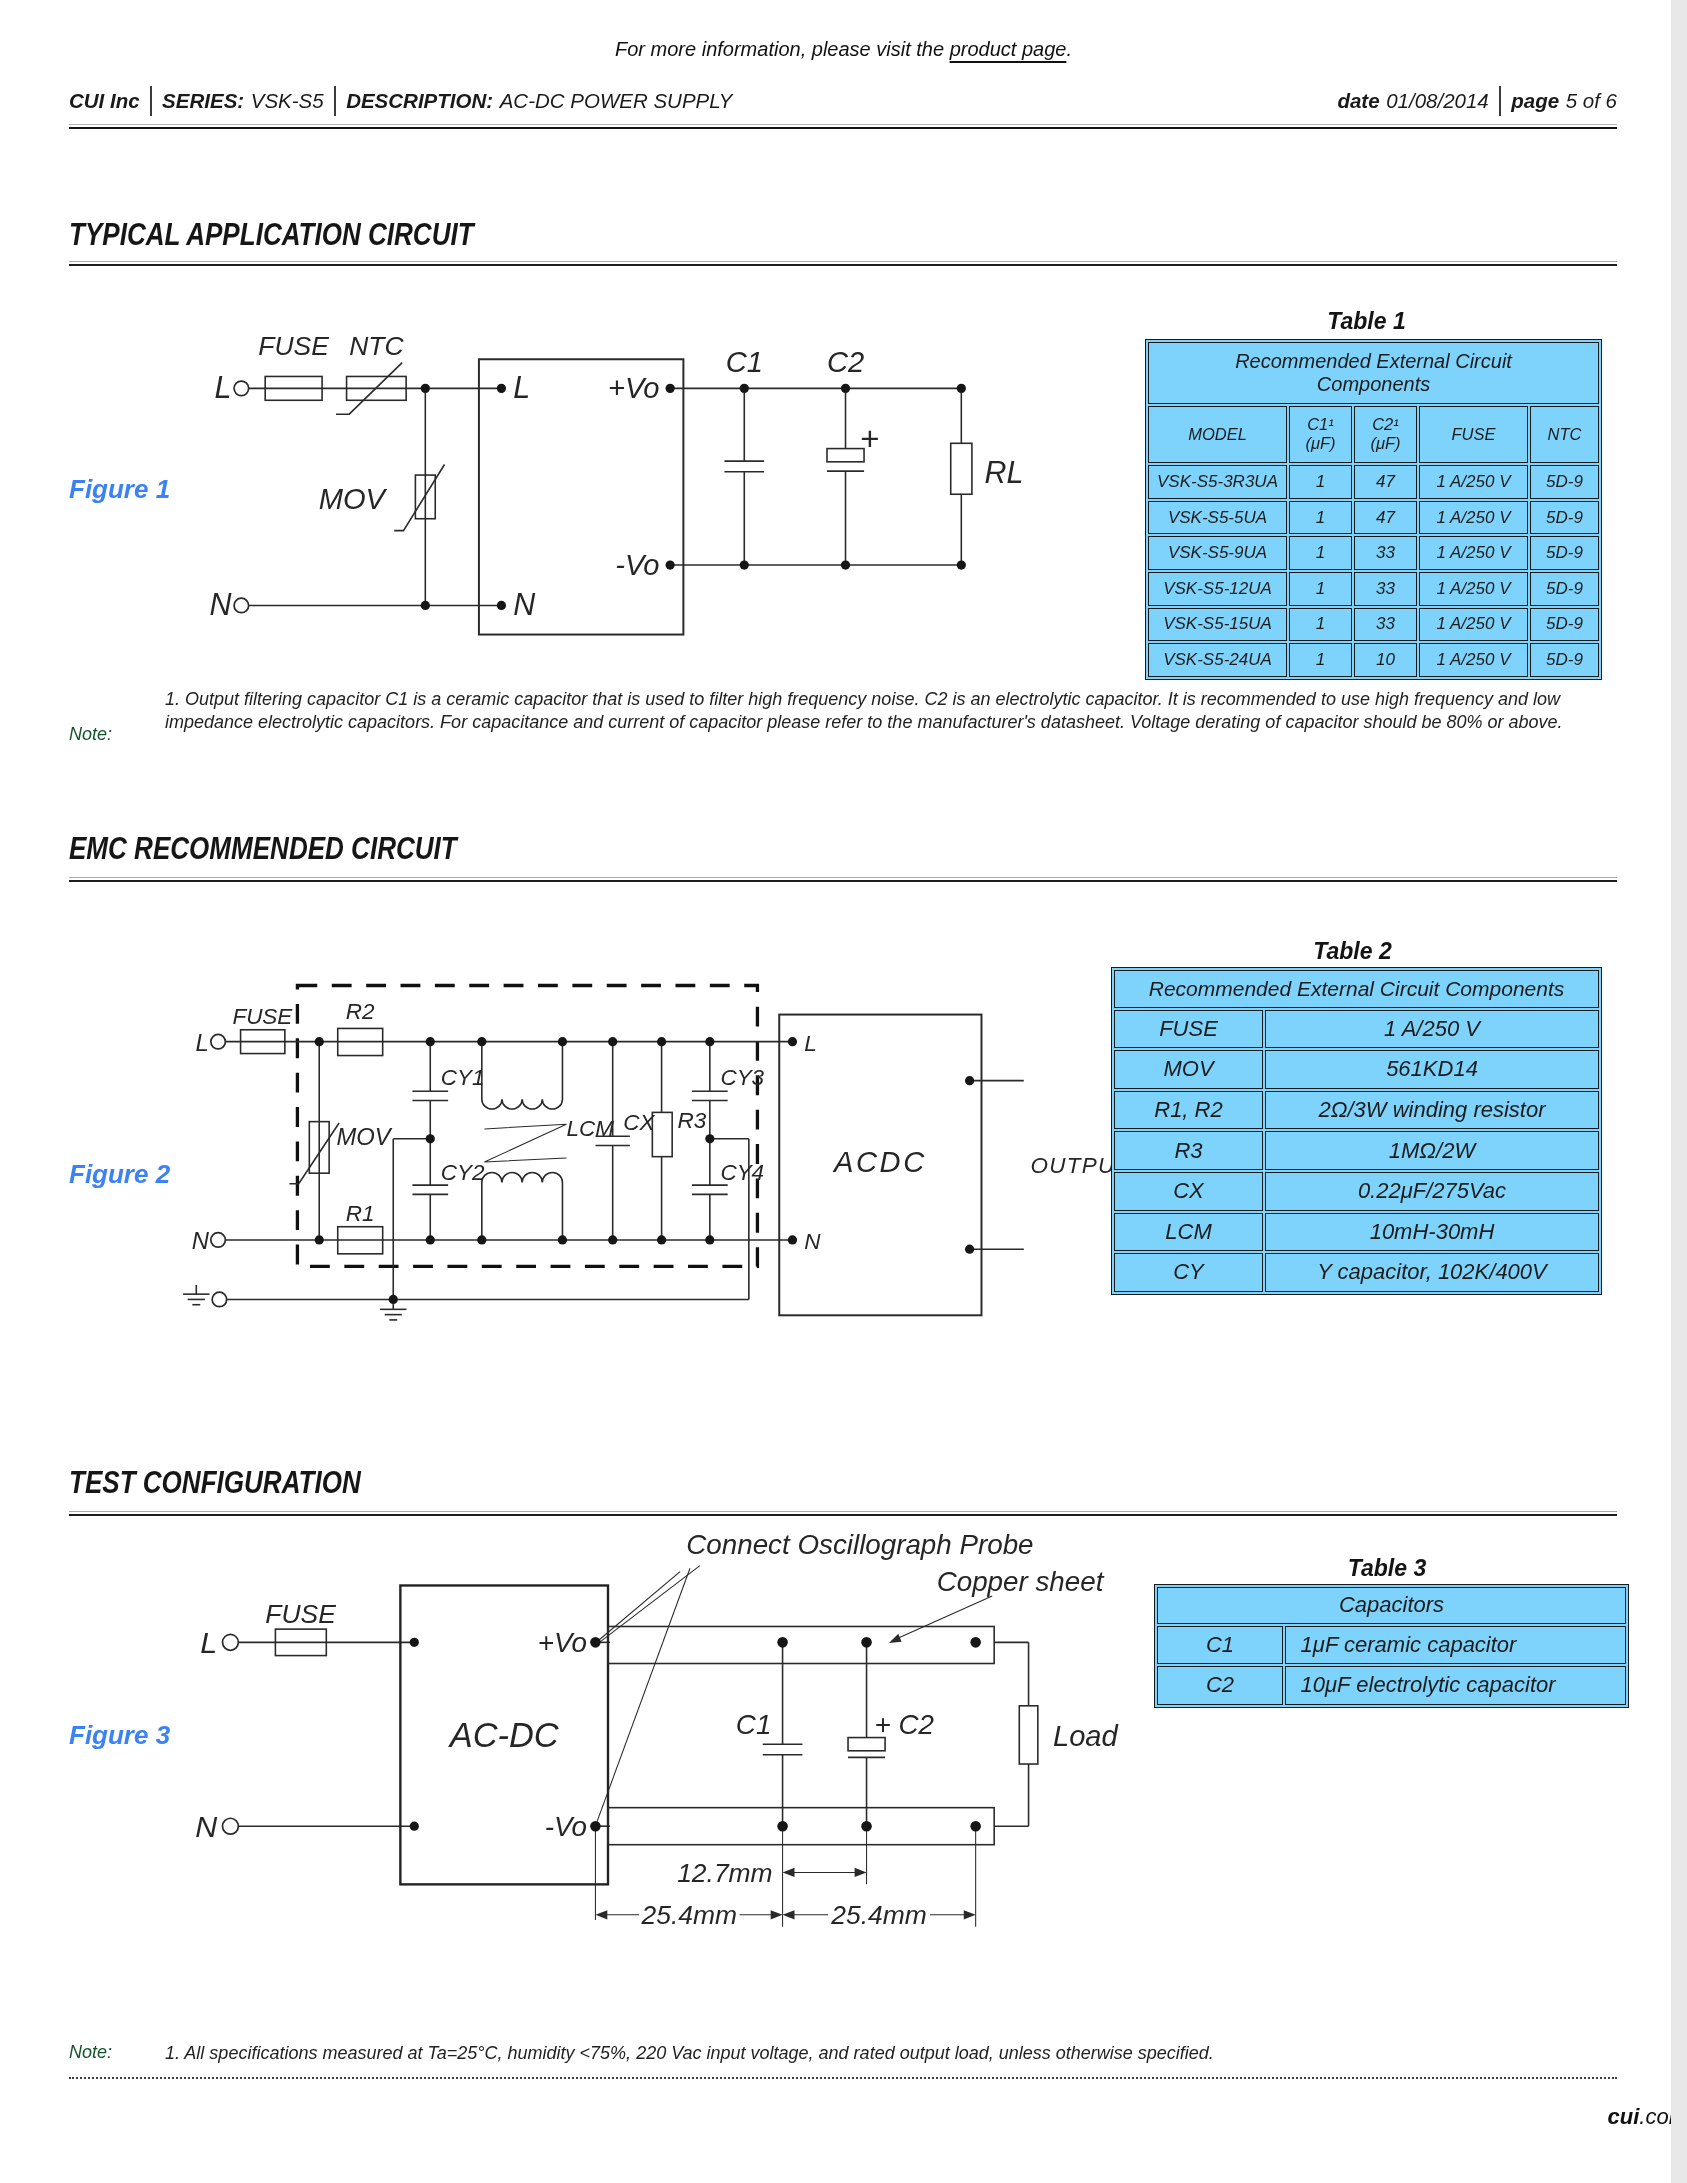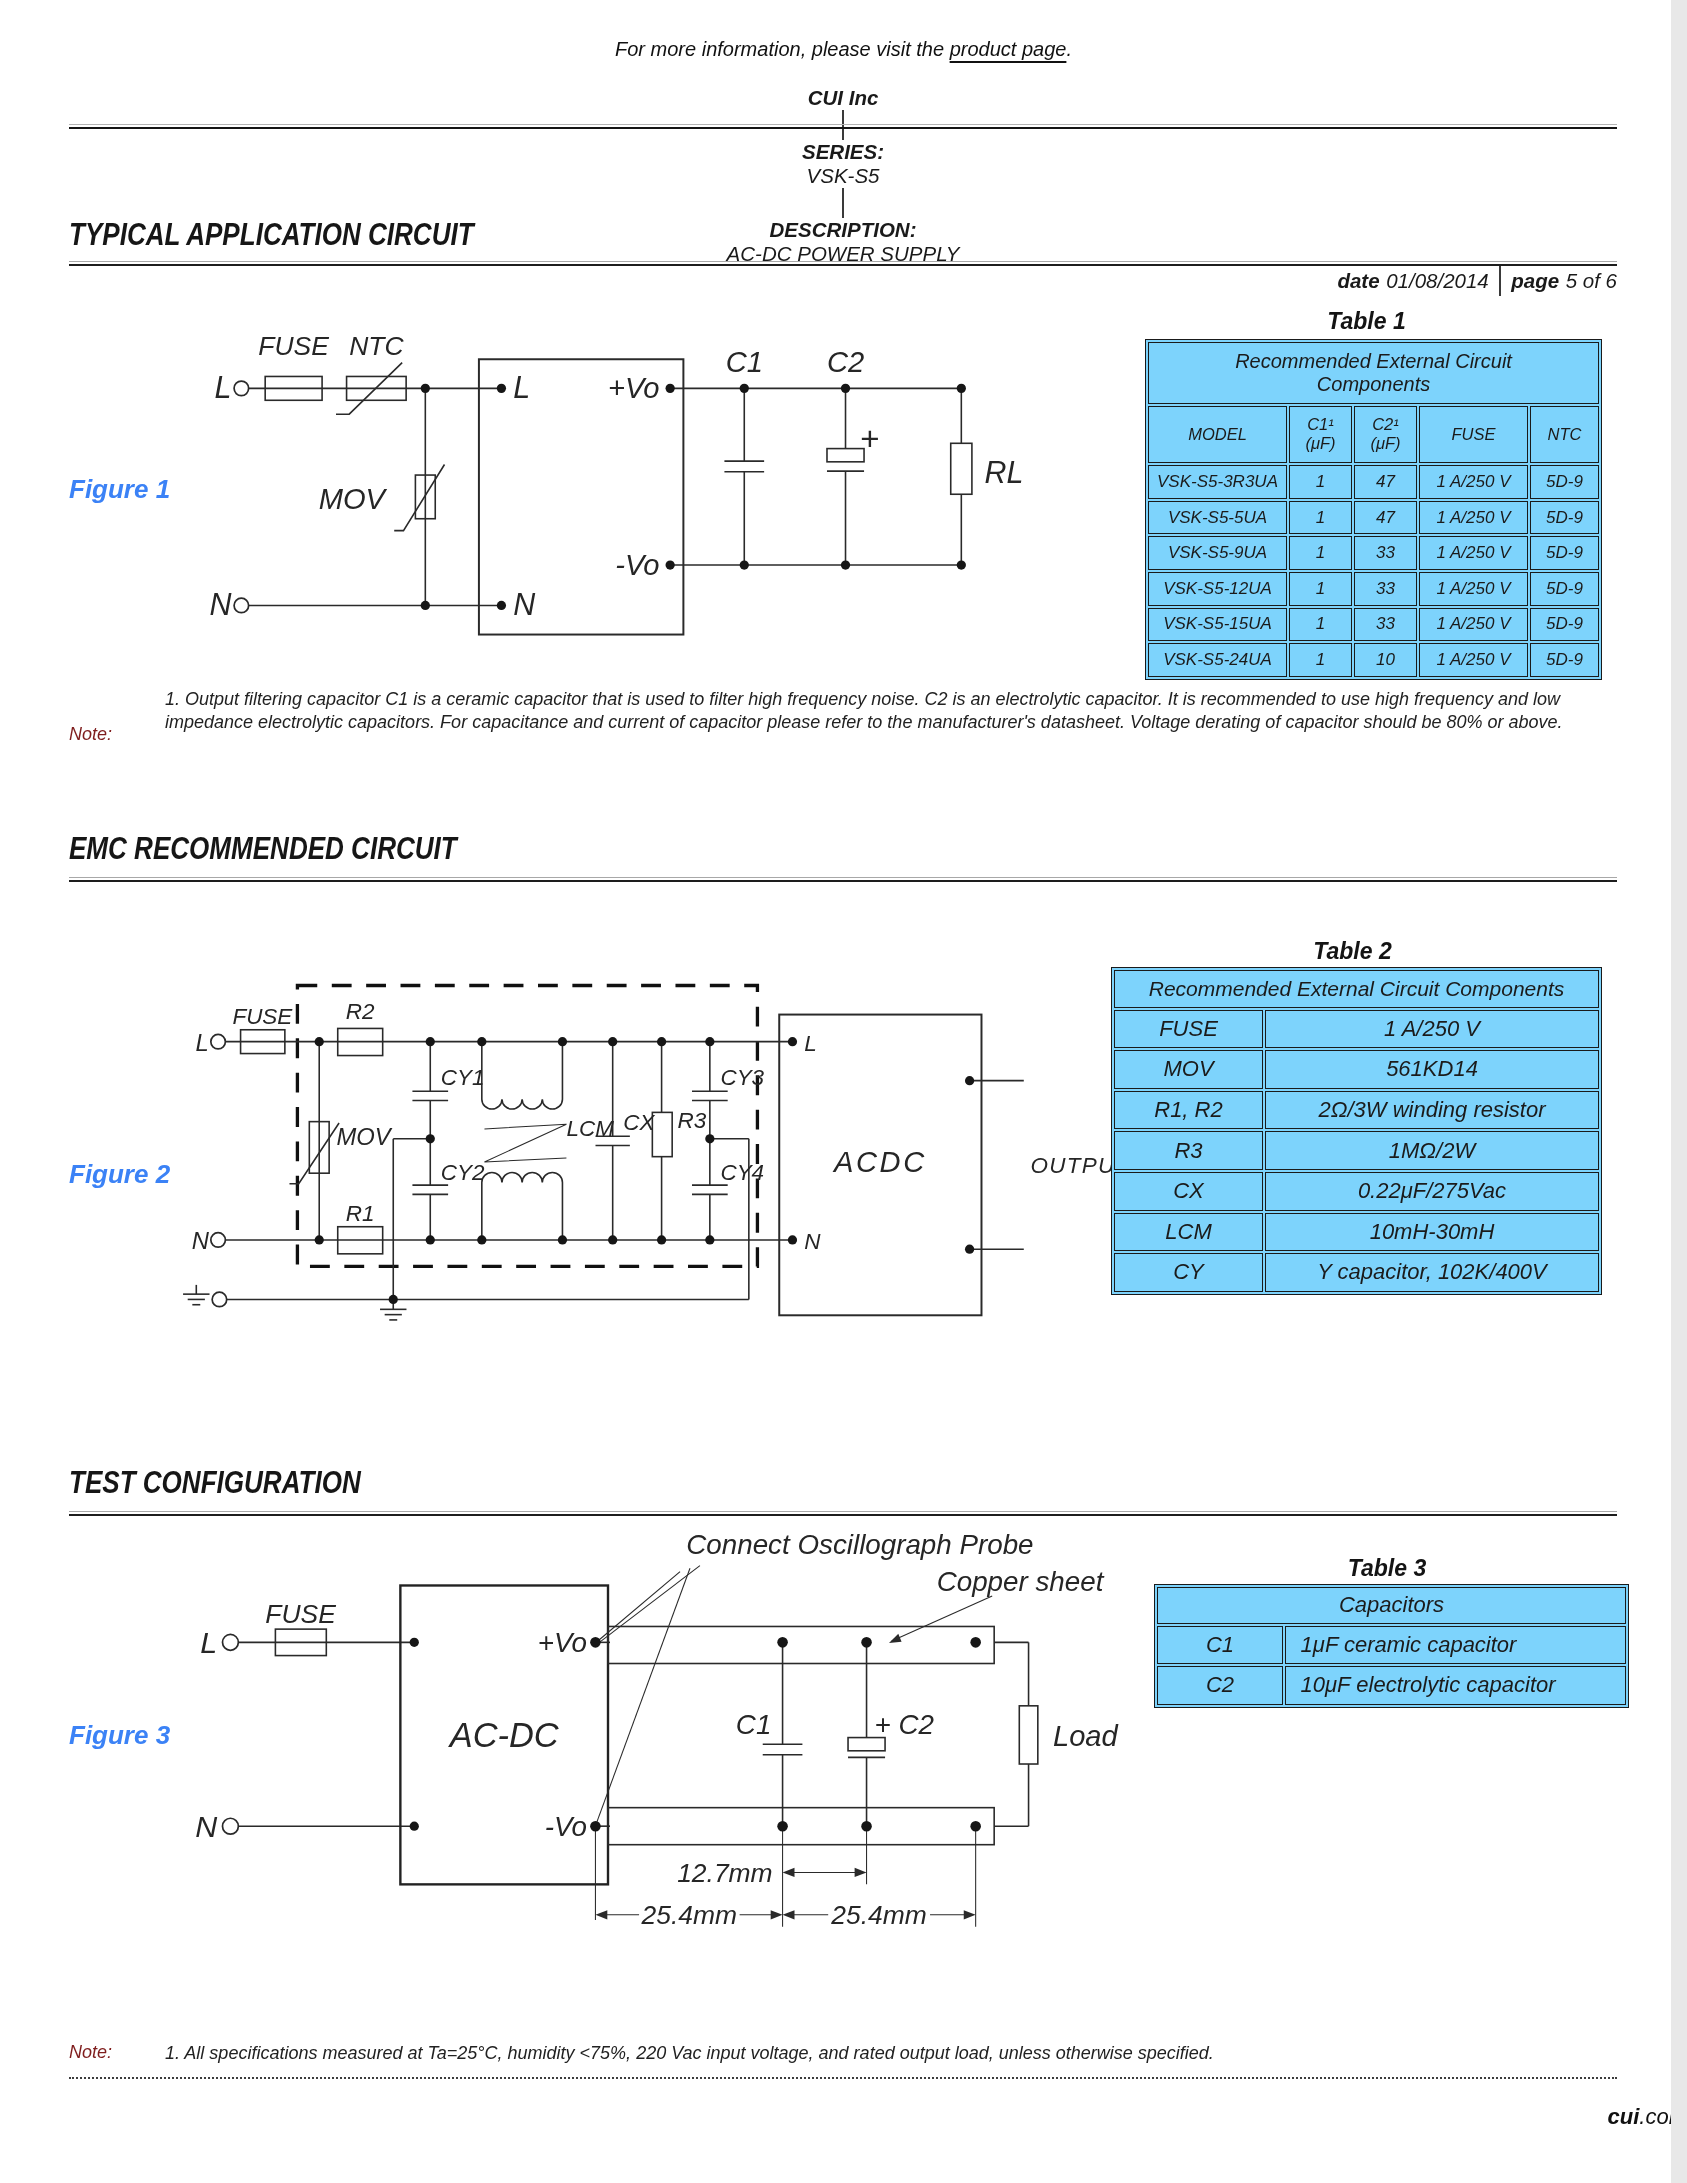--- a/index.html
+++ b/index.html
@@ -2,21 +2,21 @@
 <html style="font-size:10.6px"><head>
 <meta charset="utf-8">
 <style>
   html,body{margin:0;padding:0;background:#e8e8e8;}
   .page{position:relative;width:1671px;height:2183px;background:#ffffff;
         font-family:"Liberation Sans",sans-serif;color:#1a1a1a;overflow:hidden;font-style:italic;}
   .abs{position:absolute;}
   
   .info-line{top:38px;left:0;width:1687px;text-align:center;font-size:20px;color:#111;}
   .info-link{text-decoration:underline;text-underline-offset:4.6px;cursor:pointer;}
-  .hdr{top:86px;left:69px;width:1548px;display:flex;align-items:center;font-size:20.5px;white-space:nowrap;flex-direction:column;}
+  .hdr{top:86px;left:69px;width:1548px;display:flex;align-items:center;font-size:20.5px;white-space:nowrap;}
   .hdr b{font-weight:bold;}
   .vbar{display:inline-block;width:1.3px;height:30px;background:#3a3a3a;margin:0 10.6px;}
   .sp{display:inline-block;width:6.6px;}
   .hdr-right{margin-left:auto;display:flex;align-items:center;}
   .hdr-rule{top:124px;left:69px;width:1548px;height:2px;border-top:0.7px solid #b4b4b4;border-bottom:2px solid #141414;}
   
   .section-h{font-size:31px;font-weight:bold;color:#161616;transform:scaleX(0.84);transform-origin:0 50%;white-space:nowrap;}
   .section-rule{height:2px;width:1548px;left:69px;border-top:0.7px solid #a8a8a8;border-bottom:2px solid #1d1d1d;}
   .fig-label{font-size:26px;font-weight:bold;color:#3b82f6;}
   
@@ -30,21 +30,21 @@
   .t1 td.d{height:25px;}
   .t2{font-size:22px;}
   .t2 .cap{font-size:21px;height:29px;}
   .t2 td.d{height:30px;}
   .t2 td.tall{height:61px;}
   .t3{font-size:22px;}
   .t3 .cap{height:28px;}
   .t3 td.d{height:30px;}
   .t3 td.desc{text-align:left;padding-left:14.6px;}
   
-  .note-label{font-size:18px;color:#7f1d1d;}
+  .note-label{font-size:18px;color:#14532d;}
   .note-text{font-size:18px;color:#222;line-height:22.5px;}
   .dot-rule{left:69px;width:1548px;height:0;border-top:2px dotted #3c3c3c;}
   .footer{left:0;width:1687px;text-align:right;font-size:22px;color:#111;}
   
   .wire{stroke:#2a2a2a;stroke-width:2.4;fill:none;}
   .thin{stroke:#2a2a2a;stroke-width:1.6;fill:none;}
   .comp{stroke:#2a2a2a;stroke-width:2.4;fill:none;}
   .boxln{stroke:#2a2a2a;stroke-width:3;fill:none;}
   .dash{stroke:#101010;stroke-width:5;fill:none;stroke-dasharray:30 22;}
   .dot{fill:#161616;stroke:none;}

